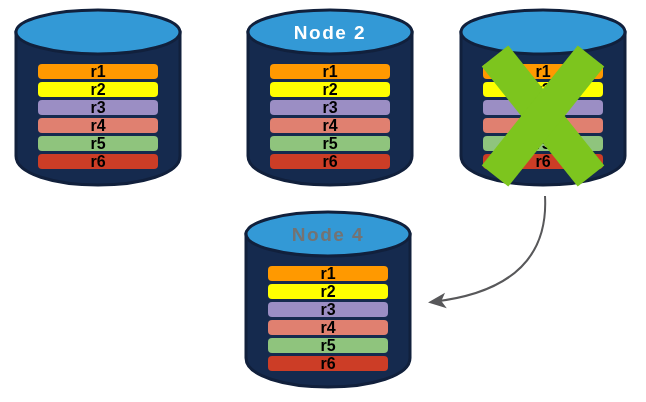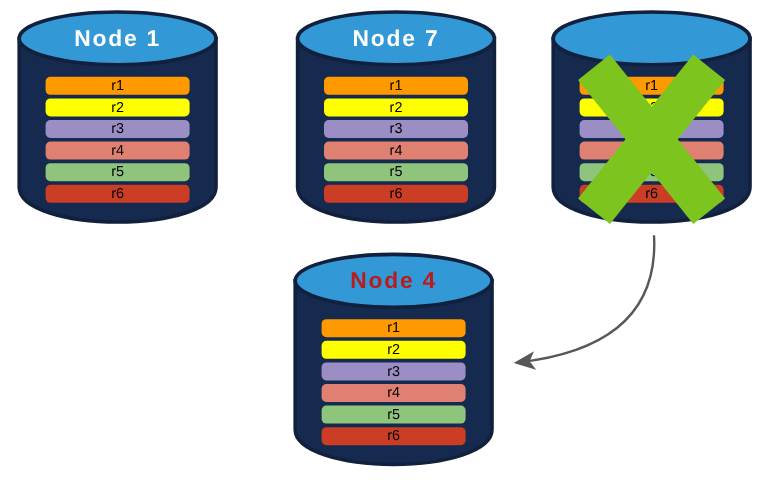--- a/index.html
+++ b/index.html
@@ -55,22 +55,22 @@
     top: 58px;
     width: 120px;
     display: flex;
     flex-direction: column;
     gap: 3px;
   }
   .row {
     height: 15px;
     border-radius: 4px;
     text-align: center;
-    font-size: 12px;
-    font-weight: normal;
+    font-size: 16px;
+    font-weight: bold;
     color: #000000;
     line-height: 15px;
     font-family: "Liberation Sans", sans-serif;
   }
 
   
   .cross-svg {
     position: absolute;
     left: 10px;
     top: 42px;
@@ -95,36 +95,35 @@
 <body>
 
 <div id="diagram-canvas">
 
   <div id="nodes-layer">
       <div class="node" style="left: 10px; top: 6px;">
         <svg class="node-svg" viewBox="0 0 176 182">
           <path d="M 6 26 L 6 150 C 6 168 45 179 88 179 C 131 179 170 168 170 150 L 170 26 Z" fill="#152a4e" stroke="#11203c" stroke-width="3"></path>
           <ellipse cx="88" cy="26" rx="82" ry="22" fill="#3399d6" stroke="#11203c" stroke-width="3"></ellipse>
         </svg>
-        <div class="node-title" style="color: rgb(255, 255, 255);">Node  1</div>
         <div class="rows">
           <div class="row" style="background: rgb(255, 153, 0);">r1</div>
           <div class="row" style="background: rgb(255, 255, 0);">r2</div>
           <div class="row" style="background: rgb(155, 142, 196);">r3</div>
           <div class="row" style="background: rgb(224, 128, 112);">r4</div>
           <div class="row" style="background: rgb(143, 196, 125);">r5</div>
           <div class="row" style="background: rgb(204, 61, 38);">r6</div>
         </div>
       </div>
       <div class="node" style="left: 242px; top: 6px;">
         <svg class="node-svg" viewBox="0 0 176 182">
           <path d="M 6 26 L 6 150 C 6 168 45 179 88 179 C 131 179 170 168 170 150 L 170 26 Z" fill="#152a4e" stroke="#11203c" stroke-width="3"></path>
           <ellipse cx="88" cy="26" rx="82" ry="22" fill="#3399d6" stroke="#11203c" stroke-width="3"></ellipse>
         </svg>
-        <div class="node-title" style="color: rgb(255, 255, 255);">Node  7</div>
+        <div class="node-title" style="color: rgb(255, 255, 255);">Node  2</div>
         <div class="rows">
           <div class="row" style="background: rgb(255, 153, 0);">r1</div>
           <div class="row" style="background: rgb(255, 255, 0);">r2</div>
           <div class="row" style="background: rgb(155, 142, 196);">r3</div>
           <div class="row" style="background: rgb(224, 128, 112);">r4</div>
           <div class="row" style="background: rgb(143, 196, 125);">r5</div>
           <div class="row" style="background: rgb(204, 61, 38);">r6</div>
         </div>
       </div>
       <div class="node" style="left: 455px; top: 6px;">
@@ -143,21 +142,21 @@
         <svg class="cross-svg" viewBox="0 0 156 136">
           <path d="M 30 8 L 126 128" stroke="#7dc51e" stroke-width="34" stroke-linecap="butt" fill="none"></path>
           <path d="M 126 8 L 30 128" stroke="#7dc51e" stroke-width="34" stroke-linecap="butt" fill="none"></path>
         </svg>
       </div>
       <div class="node" style="left: 240px; top: 208px;">
         <svg class="node-svg" viewBox="0 0 176 182">
           <path d="M 6 26 L 6 150 C 6 168 45 179 88 179 C 131 179 170 168 170 150 L 170 26 Z" fill="#152a4e" stroke="#11203c" stroke-width="3"></path>
           <ellipse cx="88" cy="26" rx="82" ry="22" fill="#3399d6" stroke="#11203c" stroke-width="3"></ellipse>
         </svg>
-        <div class="node-title" style="color: #b91c1c; text-align: center;">Node  4</div>
+        <div class="node-title" style="color: #737373; text-align: center;">Node  4</div>
         <div class="rows">
           <div class="row" style="background: rgb(255, 153, 0);">r1</div>
           <div class="row" style="background: rgb(255, 255, 0);">r2</div>
           <div class="row" style="background: rgb(155, 142, 196);">r3</div>
           <div class="row" style="background: rgb(224, 128, 112);">r4</div>
           <div class="row" style="background: rgb(143, 196, 125);">r5</div>
           <div class="row" style="background: rgb(204, 61, 38);">r6</div>
         </div>
       </div>
     </div>

